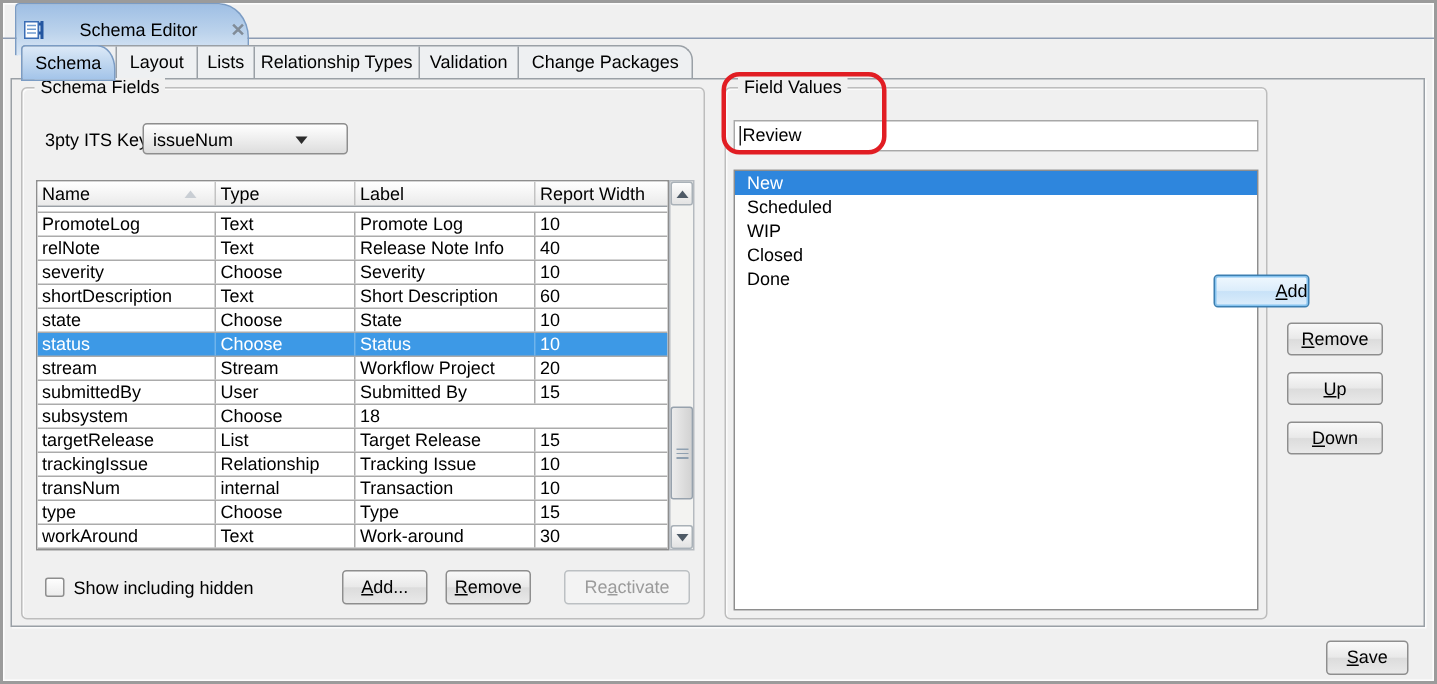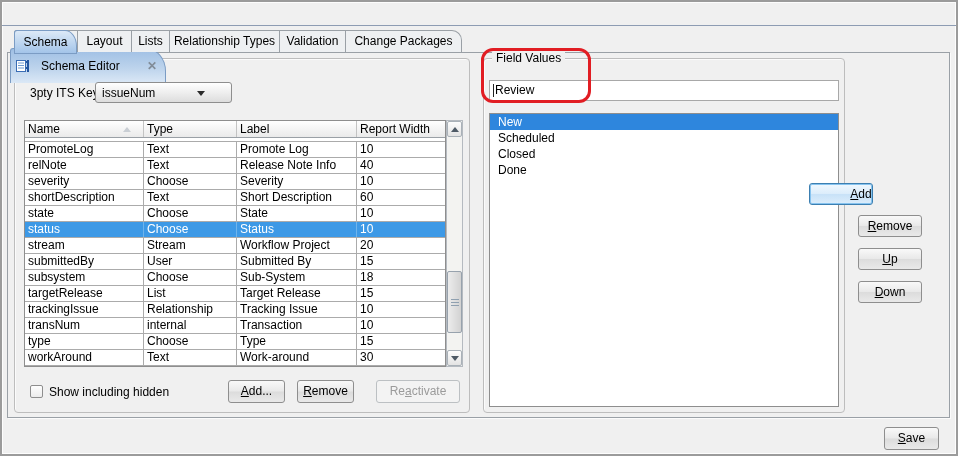--- a/index.html
+++ b/index.html
@@ -5,24 +5,24 @@
   html,body{margin:0;padding:0;background:#d8d8d8;}
   #root{
     position:relative;width:958px;height:456px;background:#f0f0f0;
     font-family:"Liberation Sans",sans-serif;font-size:12px;color:#000;
     box-shadow:inset 0 0 0 2px #9b9b9b, inset 0 0 0 3px #fdfdfd;
     overflow:hidden;
   }
   
   .editor-tab{
     position:absolute;left:10px;top:2px;width:156px;height:35px;
-    display:flex;align-items:center;gap:10px;padding:0 8px 0 4px;box-sizing:border-box;
+    display:flex;align-items:center;gap:22px;padding:0 8px 0 4px;box-sizing:border-box;
     background:linear-gradient(180deg,#9fbfe4 0%,#bcd3ec 55%,#dbe8f6 100%);
     border:1px solid #7b9cc4;border-bottom:none;
-    border-radius:3px 20px 0 0 / 3px 23px 0 0;z-index:3;margin-top:46px;
+    border-radius:3px 20px 0 0 / 3px 23px 0 0;z-index:3;
   }
   .editor-tab .lbl{flex:0 0 auto;}
   .close-icon{margin-left:auto;font-weight:bold;color:#818c98;font-size:12px;line-height:12px;cursor:default;}
   .editor-row-line{position:absolute;left:2px;right:2px;top:25px;height:1px;background:#8d9cb3;z-index:2;}
   
   .tab-strip{
     position:absolute;left:14px;top:30px;height:22px;display:flex;z-index:5;
     border:1px solid #9aa0a6;border-bottom:none;border-radius:3px 10px 0 0;
     box-sizing:border-box;background:#eef0f2;
   }
@@ -219,21 +219,20 @@
         </div>
         <div class="trow">
           <div class="tcell c0">submittedBy</div>
           <div class="tcell c1">User</div>
           <div class="tcell c2">Submitted By</div>
           <div class="tcell c3">15</div>
         </div>
         <div class="trow">
           <div class="tcell c0">subsystem</div>
           <div class="tcell c1">Choose</div>
-          <div class="tcell c2">Sub-System</div>
           <div class="tcell c3">18</div>
         </div>
         <div class="trow">
           <div class="tcell c0">targetRelease</div>
           <div class="tcell c1">List</div>
           <div class="tcell c2">Target Release</div>
           <div class="tcell c3">15</div>
         </div>
         <div class="trow">
           <div class="tcell c0">trackingIssue</div>
@@ -283,20 +282,21 @@
   <div class="group" id="group-values">
     <span class="group-title">Field Values</span>
   </div>
   <div class="fv-input">
     <span class="caret"></span>
     <span>Review</span>
   </div>
   <div class="fv-list">
       <div class="litem sel">New</div>
       <div class="litem">Scheduled</div>
+      <div class="litem">WIP</div>
       <div class="litem">Closed</div>
       <div class="litem">Done</div>
     </div>
   <div class="annotation"></div>
 
   <div class="btn" id="btn-val-add"><u>A</u>dd</div>
   <div class="btn" id="btn-val-remove"><u>R</u>emove</div>
   <div class="btn" id="btn-val-up"><u>U</u>p</div>
   <div class="btn" id="btn-val-down"><u>D</u>own</div>
 

